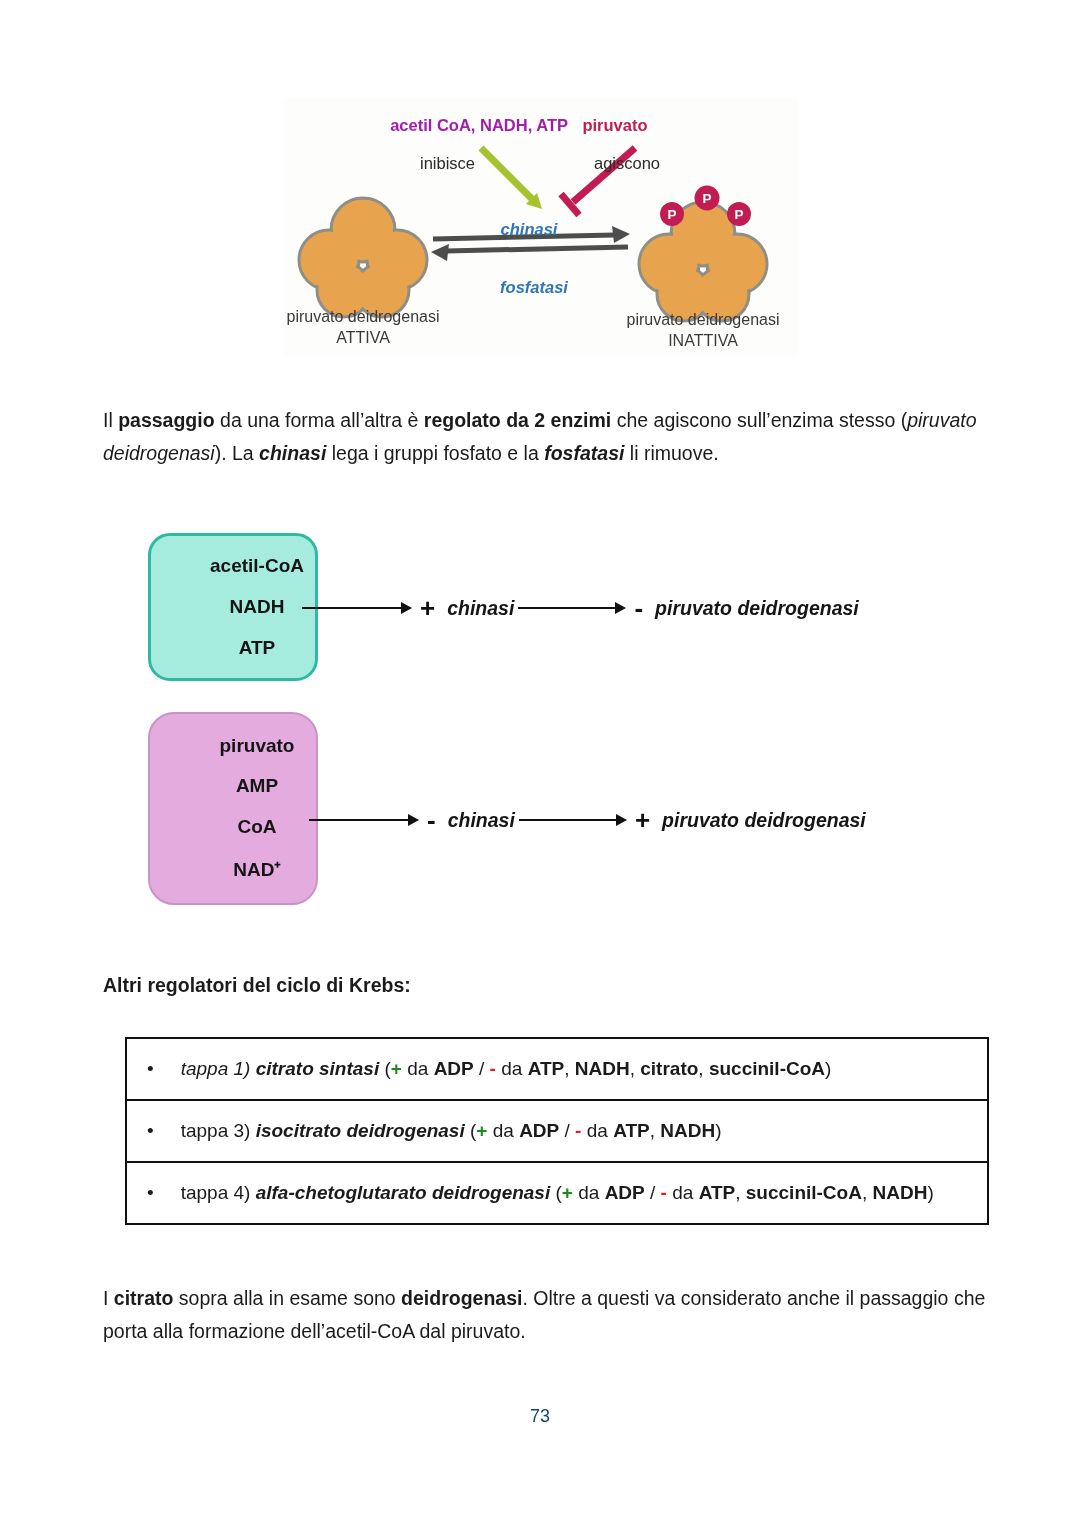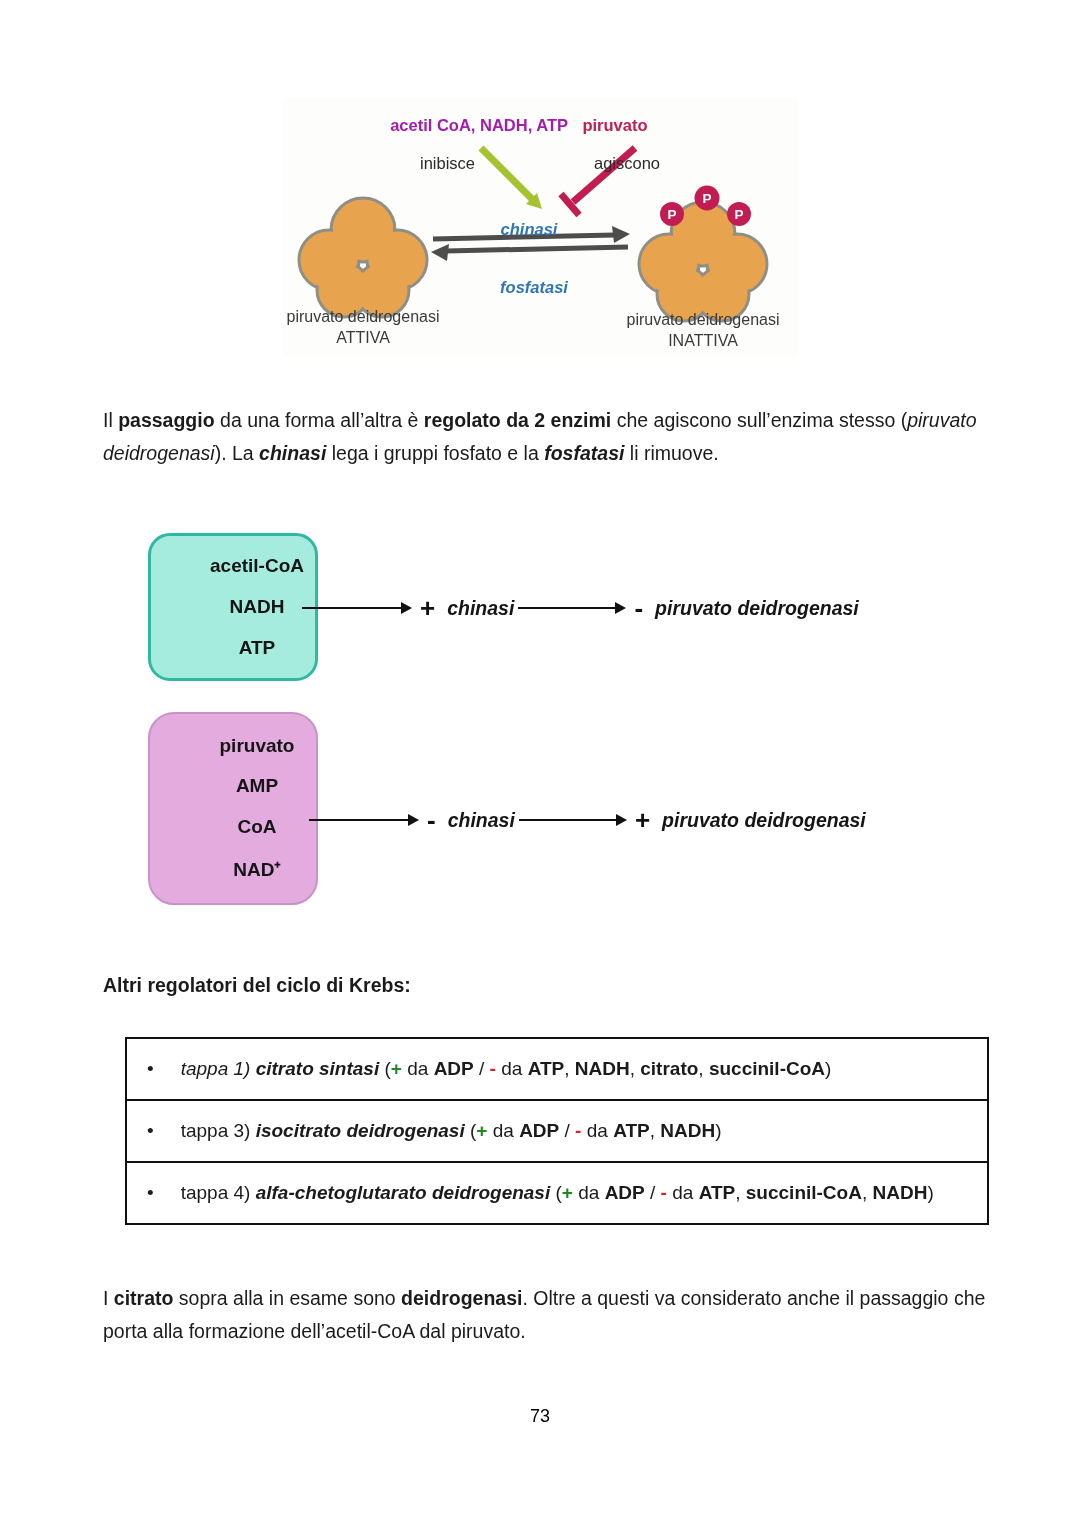--- a/index.html
+++ b/index.html
@@ -47,21 +47,21 @@
   .flow-enz{font-weight:bold;font-style:italic;font-size:19.5px;color:#151515;margin-left:6px;white-space:nowrap;}
 
   
   .krebs-heading{position:absolute;left:103px;top:974px;font-size:19.5px;font-weight:bold;}
   .krebs-table{position:absolute;left:125px;top:1037px;width:864px;border:2px solid #111;box-sizing:border-box;}
   .k-row{height:60px;display:flex;align-items:center;padding-left:20px;border-bottom:2px solid #111;font-size:19px;white-space:nowrap;}
   .k-row:last-child{border-bottom:none;}
   .bullet{font-size:19px;margin-right:27px;}
 
   
-  .page-number{position:absolute;left:0;top:1406px;width:1080px;text-align:center;font-size:18px;color:#000000;}
+  .page-number{position:absolute;left:0;top:1406px;width:1080px;text-align:center;font-size:18px;color:#0c4a6e;}
 </style>
 </head>
 <body>
 
 <div class="diagram">
 
   <svg class="d-svg" width="515" height="258" viewBox="0 0 515 258">
 
     <g transform="translate(80,162)">
       <g stroke-width="3" fill="#e8a34f" stroke="#8f8f85">

